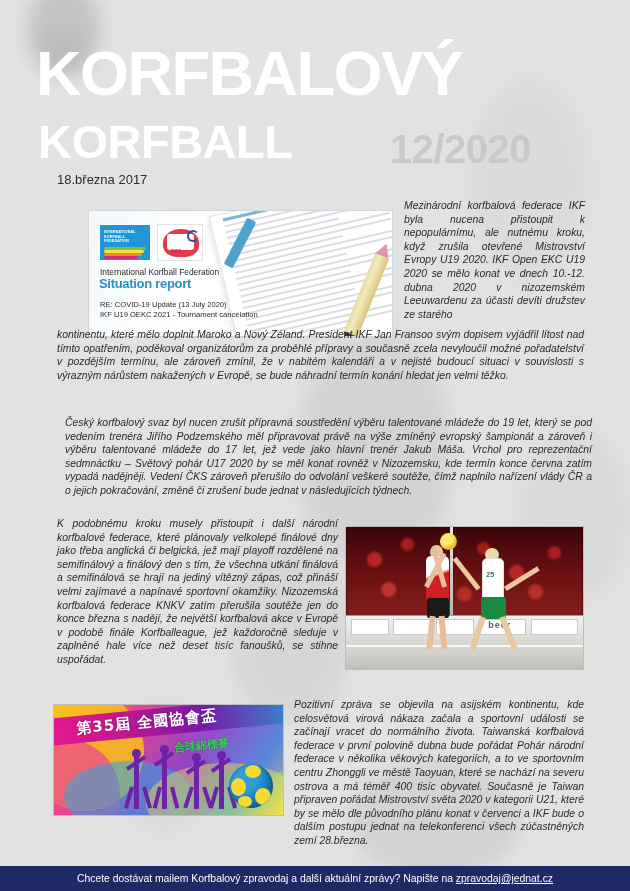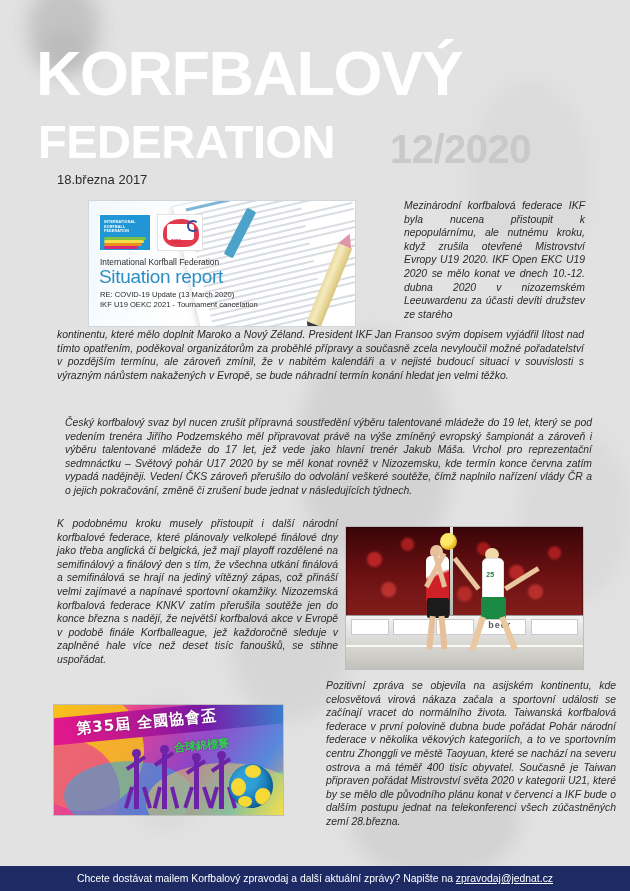--- a/index.html
+++ b/index.html
@@ -59,22 +59,22 @@
     font-size: 10.4px;
     line-height: 13.6px;
     color: #2a2a2a;
     text-align: justify;
     font-family: "Liberation Sans", sans-serif;
     font-style: italic;
   }
 
   
   .sitrep {
-    position: absolute; left: 88px; top: 200px;
-    width: 268px; height: 127px;
+    position: absolute; left: 88px; top: 210px;
+    width: 305px; height: 127px;
     background: linear-gradient(105deg,#f4f8fb 0%, #ffffff 40%, #eef3f8 100%);
     border: 1px solid #cfd6dc;
     overflow: hidden;
   }
   .sitrep-paper {
     position: absolute; right: -24px; top: -18px;
     width: 190px; height: 175px;
     background: #ffffff;
     border: 1px solid #dfe4e9;
     transform: rotate(-13deg);
@@ -149,21 +149,21 @@
   .logo-u19 .swirl {
     position: absolute; right: 3px; top: 5px; width: 12px; height: 12px;
     border: 2px solid #2b4f9e; border-radius: 50%; border-right-color: transparent;
   }
   .sitrep-org {
     position: absolute; left: 11px; top: 56px;
     font-size: 8.4px; color: #2a2a2a;
   }
   .sitrep-title {
     position: absolute; left: 10px; top: 65px;
-    font-size: 19px; font-weight: normal; color: #2b8fc4; letter-spacing: -.3px;
+    font-size: 13px; font-weight: bold; color: #2b8fc4; letter-spacing: -.3px;
   }
   .sitrep-re1 {
     position: absolute; left: 11px; top: 89px;
     font-size: 7.6px; color: #2a2a2a;
   }
   .sitrep-re2 {
     position: absolute; left: 11px; top: 99px;
     font-size: 7.6px; color: #2a2a2a;
   }
 
@@ -174,21 +174,21 @@
   .p1-rest {
     position: absolute; left: 57px; top: 328px; width: 527px;
   }
   .p2 {
     position: absolute; left: 57px; top: 416px; width: 527px; margin-left: 8px;
   }
   .p3 {
     position: absolute; left: 57px; top: 517px; width: 281px;
   }
   .p4 {
-    position: absolute; left: 294px; top: 679px; width: 290px; margin-left: 32px;
+    position: absolute; left: 294px; top: 698px; width: 290px;
   }
 
   
   .photo {
     position: absolute; left: 345px; top: 526px;
     width: 239px; height: 144px;
     overflow: hidden; background: #1d0406;
     border: 1px solid #bdbdbd;
   }
   .crowd {
@@ -384,21 +384,21 @@
   <div class="wm wm-b"></div>
   <div class="wm wm-c"></div>
   <div class="wm wm-d"></div>
   <div class="wm wm-e"></div>
   <div class="wm wm-f"></div>
   <div class="wm wm-g"></div>
   <div class="wm wm-h"></div>
 
   <div class="masthead">
     <div class="title-main">KORFBALOVÝ</div>
-    <div class="title-sub">FEDERATION</div>
+    <div class="title-sub">KORFBALL</div>
     <div class="issue-number">12/2020</div>
     <div class="issue-date">18.března 2017</div>
   </div>
 
   <div class="sitrep">
     <div class="sitrep-paper">
       <div class="ln b"></div>
         <div class="ln s"></div>
         <div class="ln"></div>
         <div class="ln"></div>
@@ -435,21 +435,21 @@
 
     <div class="logo-u19">
       <div class="heart"></div>
       <div class="inner"></div>
       <div class="swirl"></div>
       <div class="yr">2020</div>
     </div>
 
     <div class="sitrep-org">International Korfball Federation</div>
     <div class="sitrep-title">Situation report</div>
-    <div class="sitrep-re1">RE: COVID-19 Update (13 March 2020)</div>
+    <div class="sitrep-re1">RE: COVID-19 Update (13 July 2020)</div>
     <div class="sitrep-re2">IKF U19 OEKC 2021 - Tournament cancelation</div>
   </div>
 
   <div class="body-text p1-right">Mezinárodní korfbalová federace IKF byla nucena přistoupit k nepopulárnímu, ale nutnému kroku, když zrušila otevřené Mistrovství Evropy U19 2020. IKF Open EKC U19 2020 se mělo konat ve dnech 10.-12. dubna 2020 v nizozemském Leeuwardenu za účasti devíti družstev ze starého</div>
   <div class="body-text p1-rest">kontinentu, které mělo doplnit Maroko a Nový Zéland. President IKF Jan Fransoo svým dopisem vyjádřil lítost nad tímto opatřením, poděkoval organizátorům za proběhlé přípravy a současně zcela nevyloučil možné pořadatelství v pozdějším termínu, ale zároveň zmínil, že v nabitém kalendáři a v nejisté budoucí situaci v souvislosti s výrazným nárůstem nakažených v Evropě, se bude náhradní termín konání hledat jen velmi těžko.</div>
   <div class="body-text p2">Český korfbalový svaz byl nucen zrušit přípravná soustředění výběru talentované mládeže do 19 let, který se pod vedením trenéra Jiřího Podzemského měl připravovat právě na výše zmíněný evropský šampionát a zároveň i výběru talentované mládeže do 17 let, jež vede jako hlavní trenér Jakub Máša. Vrchol pro reprezentační sedmnáctku – Světový pohár U17 2020 by se měl konat rovněž v Nizozemsku, kde termín konce června zatím vypadá nadějněji. Vedení ČKS zároveň přerušilo do odvolání veškeré soutěže, čímž naplnilo nařízení vlády ČR a o jejich pokračování, změně či zrušení bude jednat v následujících týdnech.</div>
   <div class="body-text p3">K podobnému kroku musely přistoupit i další národní korfbalové federace, které plánovaly velkolepé finálové dny jako třeba anglická či belgická, jež mají playoff rozdělené na semifinálový a finálový den s tím, že všechna utkání finálová a semifinálová se hrají na jediný vítězný zápas, což přináší velmi zajímavé a napínavé sportovní okamžiky. Nizozemská korfbalová federace KNKV zatím přerušila soutěže jen do konce března s nadějí, že největší korfbalová akce v Evropě v podobě finále Korfballeague, jež každoročně sleduje v zaplněné hale více než deset tisíc fanoušků, se stihne uspořádat.</div>
   <div class="body-text p4">Pozitivní zpráva se objevila na asijském kontinentu, kde celosvětová virová nákaza začala a sportovní události se začínají vracet do normálního života. Taiwanská korfbalová federace v první polovině dubna bude pořádat Pohár národní federace v několika věkových kategoriích, a to ve sportovním centru Zhonggli ve městě Taoyuan, které se nachází na severu ostrova a má téměř 400 tisíc obyvatel. Současně je Taiwan připraven pořádat Mistrovství světa 2020 v kategorii U21, které by se mělo dle původního plánu konat v červenci a IKF bude o dalším postupu jednat na telekonferenci všech zúčastněných zemí 28.března.</div>
 
   <div class="photo">

